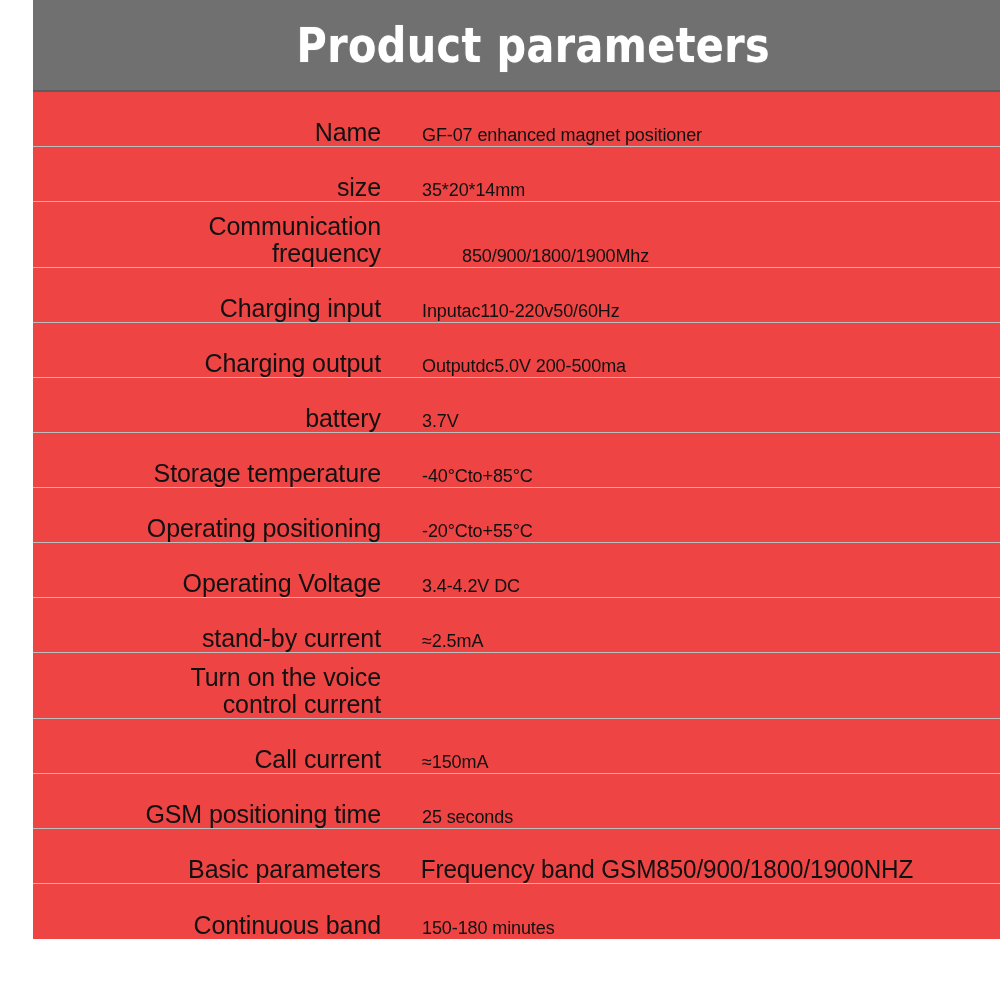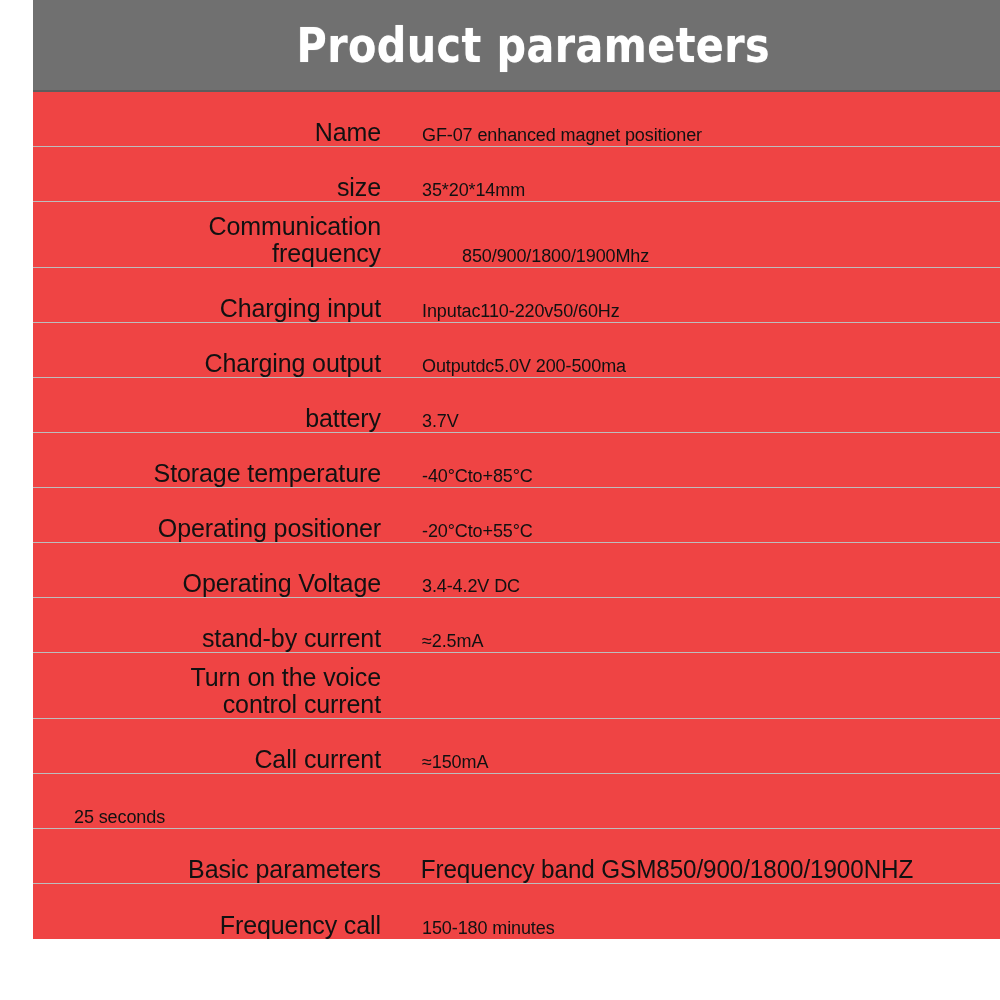--- a/index.html
+++ b/index.html
@@ -148,45 +148,46 @@
       </div>
       <div class="spec-row">
         <div class="spec-label">battery</div>
         <div class="spec-value">3.7V</div>
       </div>
       <div class="spec-row">
         <div class="spec-label">Storage temperature</div>
         <div class="spec-value">-40°Cto+85°C</div>
       </div>
       <div class="spec-row">
-        <div class="spec-label">Operating positioner</div>
+        <div class="spec-label">Operating positioning</div>
         <div class="spec-value">-20°Cto+55°C</div>
       </div>
       <div class="spec-row">
         <div class="spec-label">Operating Voltage</div>
         <div class="spec-value">3.4-4.2V DC</div>
       </div>
       <div class="spec-row">
         <div class="spec-label">stand-by current</div>
         <div class="spec-value">≈2.5mA</div>
       </div>
       <div class="spec-row tall">
         <div class="spec-label">Turn on the voice
 control current</div>
       </div>
       <div class="spec-row">
         <div class="spec-label">Call current</div>
         <div class="spec-value">≈150mA</div>
       </div>
       <div class="spec-row">
+        <div class="spec-label">GSM positioning time</div>
         <div class="spec-value">25 seconds</div>
       </div>
       <div class="spec-row">
         <div class="spec-label">Basic parameters</div>
         <div class="spec-value condensed">Frequency band GSM850/900/1800/1900NHZ</div>
       </div>
       <div class="spec-row last">
-        <div class="spec-label">Frequency call</div>
+        <div class="spec-label">Continuous band</div>
         <div class="spec-value">150-180 minutes</div>
       </div>
     </div>
 
 </div>
 
 </body></html>

